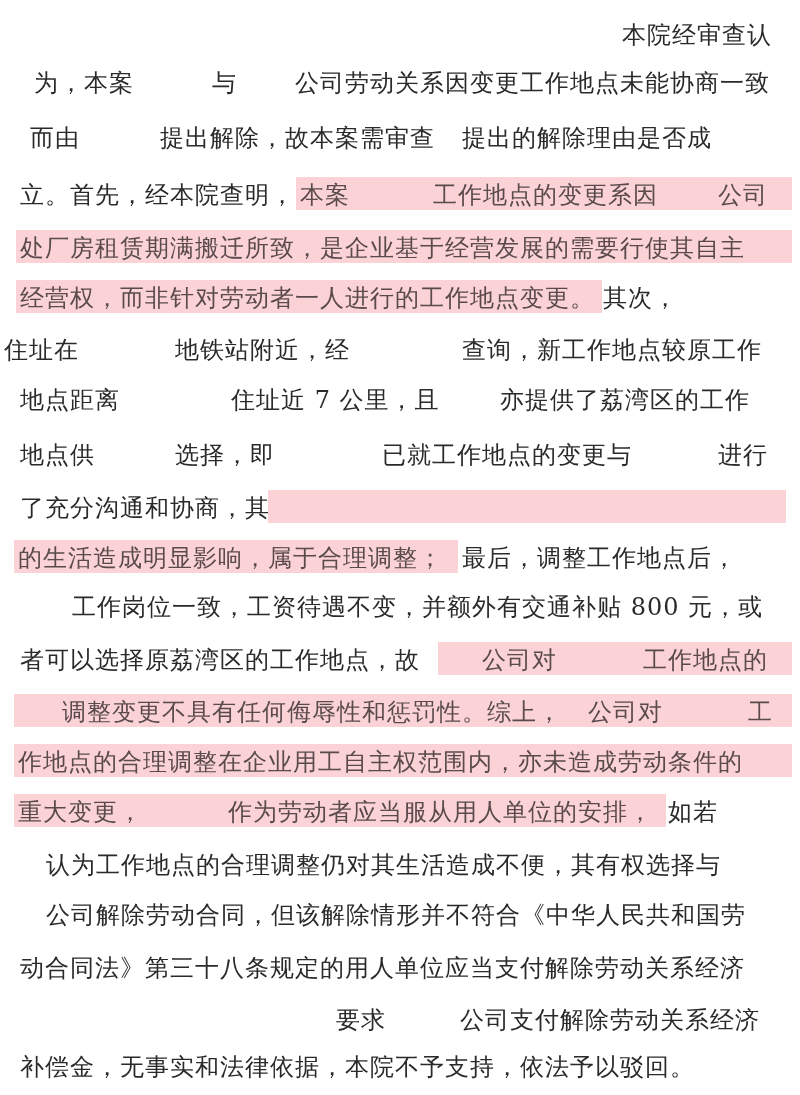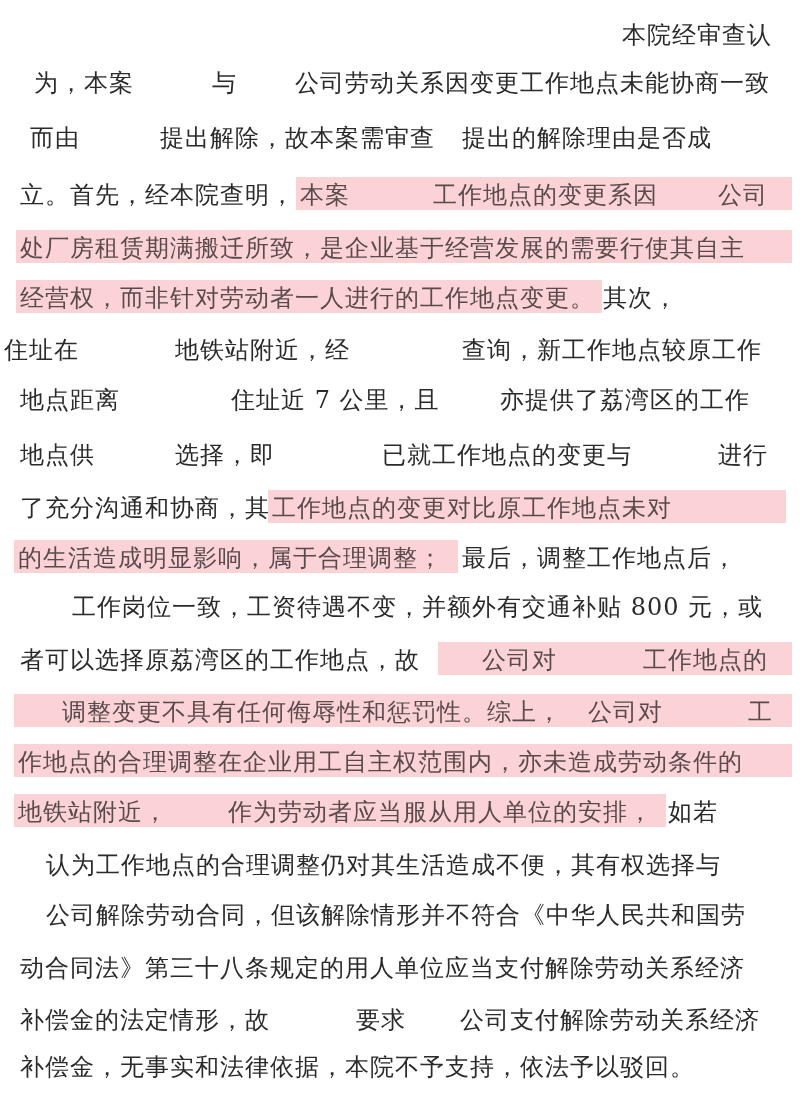--- a/index.html
+++ b/index.html
@@ -34,25 +34,25 @@
     <div class="hl" style="left: 14px; top: 794px; width: 652px; background: rgb(251, 211, 214);"></div>
     <div class="line" style="top: 18px;"><span class="seg" style="left: 622px;">本院经审查认</span></div>
     <div class="line" style="top: 66px; margin-left: 10px;"><span class="seg" style="left: 24px;">为，本案</span><span class="seg" style="left: 202px;">与</span><span class="seg" style="left: 285px;">公司劳动关系因变更工作地点未能协商一致</span></div>
     <div class="line" style="top: 178px;"><span class="seg" style="left: 20px;">立。首先，经本院查明，</span><span class="seg hl-text" style="left: 300px;">本案</span><span class="seg hl-text" style="left: 433px;">工作地点的变更系因</span><span class="seg hl-text" style="left: 718px;">公司</span></div>
     <div class="line" style="top: 121px;"><span class="seg" style="left: 30px;">而由</span><span class="seg" style="left: 160px;">提出解除，故本案需审查</span><span class="seg" style="left: 462px;">提出的解除理由是否成</span></div>
     <div class="line" style="top: 231px;"><span class="seg hl-text" style="left: 20px;">处厂房租赁期满搬迁所致，是企业基于经营发展的需要行使其自主</span></div>
     <div class="line" style="top: 281px;"><span class="seg hl-text" style="left: 20px;">经营权，而非针对劳动者一人进行的工作地点变更。</span><span class="seg" style="left: 603px;">其次，</span></div>
     <div class="line" style="top: 333px;"><span class="seg" style="left: 4px;">住址在</span><span class="seg" style="left: 175px;">地铁站附近，经</span><span class="seg" style="left: 462px;">查询，新工作地点较原工作</span></div>
     <div class="line" style="top: 383px;"><span class="seg" style="left: 20px;">地点距离</span><span class="seg" style="left: 205px; margin-left: 26px;">住址近 7 公里，且</span><span class="seg" style="left: 500px;">亦提供了荔湾区的工作</span></div>
     <div class="line" style="top: 438px; text-align: right;"><span class="seg" style="left: 20px;">地点供</span><span class="seg" style="left: 175px;">选择，即</span><span class="seg" style="left: 382px;">已就工作地点的变更与</span><span class="seg" style="left: 718px;">进行</span></div>
-    <div class="line" style="top: 491px;"><span class="seg" style="left: 20px;">了充分沟通和协商，其</span><span class="seg hl-text" style="left: 272px;">工作地点的变更对比原工作地点未对</span></div>
+    <div class="line" style="top: 491px;"><span class="seg" style="left: 20px;">了充分沟通和协商，其</span></div>
     <div class="line" style="top: 541px;"><span class="seg hl-text" style="left: 18px;">的生活造成明显影响，属于合理调整；</span><span class="seg" style="left: 462px;">最后，调整工作地点后，</span></div>
     <div class="line" style="top: 590px;"><span class="seg" style="left: 72px;">工作岗位一致，工资待遇不变，并额外有交通补贴 800 元，或</span></div>
     <div class="line" style="top: 643px;"><span class="seg" style="left: 20px;">者可以选择原荔湾区的工作地点，故</span><span class="seg hl-text" style="left: 482px;">公司对</span><span class="seg hl-text" style="left: 643px;">工作地点的</span></div>
     <div class="line" style="top: 695px;"><span class="seg hl-text" style="left: 18px; margin-left: 44px;">调整变更不具有任何侮辱性和惩罚性。综上，</span><span class="seg hl-text" style="left: 588px;">公司对</span><span class="seg hl-text" style="left: 748px;">工</span></div>
     <div class="line" style="top: 745px;"><span class="seg hl-text" style="left: 18px;">作地点的合理调整在企业用工自主权范围内，亦未造成劳动条件的</span></div>
-    <div class="line" style="top: 795px;"><span class="seg hl-text" style="left: 18px;">地铁站附近，</span><span class="seg hl-text" style="left: 228px;">作为劳动者应当服从用人单位的安排，</span><span class="seg" style="left: 668px;">如若</span></div>
+    <div class="line" style="top: 795px;"><span class="seg hl-text" style="left: 18px;">重大变更，</span><span class="seg hl-text" style="left: 228px;">作为劳动者应当服从用人单位的安排，</span><span class="seg" style="left: 668px;">如若</span></div>
     <div class="line" style="top: 848px;"><span class="seg" style="left: 46px;">认为工作地点的合理调整仍对其生活造成不便，其有权选择与</span></div>
     <div class="line" style="top: 898px;"><span class="seg" style="left: 46px;">公司解除劳动合同，但该解除情形并不符合《中华人民共和国劳</span></div>
     <div class="line" style="top: 951px; padding-left: 20px;"><span class="seg" style="left: 20px;">动合同法》第三十八条规定的用人单位应当支付解除劳动关系经济</span></div>
-    <div class="line" style="top: 1003px;"><span class="seg" style="left: 20px;">补偿金的法定情形，故</span><span class="seg" style="left: 356px;">要求</span><span class="seg" style="left: 460px;">公司支付解除劳动关系经济</span></div>
+    <div class="line" style="top: 1003px;"><span class="seg" style="left: 336px;">要求</span><span class="seg" style="left: 460px;">公司支付解除劳动关系经济</span></div>
     <div class="line" style="top: 1050px;"><span class="seg" style="left: 20px;">补偿金，无事实和法律依据，本院不予支持，依法予以驳回。</span></div>
   </div>
 
 </body></html>

